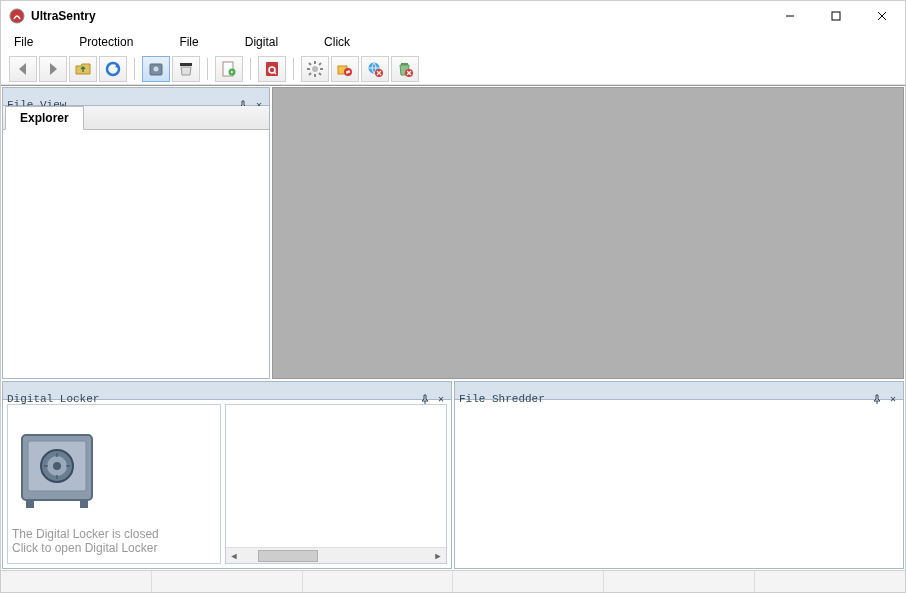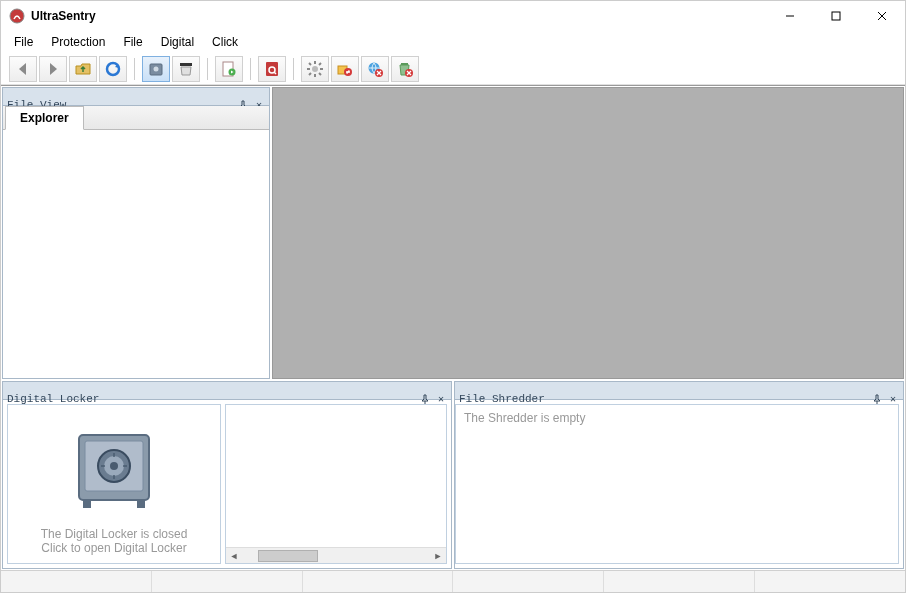--- a/index.html
+++ b/index.html
@@ -36,20 +36,21 @@
 }
 
 
 .menubar {
   height: 22px;
   display: flex;
   align-items: center;
   padding: 0 4px;
   background: #fff;
   font-size: 12px;
+  gap: 28px;
 }
 .menubar .menu-item {
   padding: 2px 9px;
   cursor: pointer;
 }
 
 
 .toolbar {
   height: 32px;
   display: flex;
@@ -161,21 +162,21 @@
 .panel-body-split {
   flex: 1;
   display: flex;
 }
 .bottom-left-tile {
   width: 214px;
   border: 1px solid #c0d0e0;
   margin: 4px;
   display: flex;
   flex-direction: column;
-  align-items: center;
+  align-items: flex-start;
   justify-content: flex-end;
   padding: 8px 4px;
   text-align: center;
   color: #999;
   font-size: 12px;
 }
 .bottom-left-tile .icon-area {
   flex: 1;
   display: flex;
   align-items: center;
@@ -445,23 +446,20 @@
       <span>File Shredder</span>
       <span class="spacer"></span>
       <div class="panel-hbtn">
           <svg width="10" height="10" viewBox="0 0 10 10">
             <path d="M4 1h2v4l2 2H2l2-2z M5 7v3" stroke="#33475b" fill="none"></path>
           </svg>
         </div>
       <div class="panel-hbtn">✕</div>
     </div>
     <div class="panel-body-split">
-      <div class="bottom-right-tile shredder-empty">
-        <span>The Shredder is empty</span>
-      </div>
     </div>
   </div>
 </div>
 
 <div class="statusbar">
   <div class="status-cell"></div>
   <div class="status-cell"></div>
   <div class="status-cell"></div>
   <div class="status-cell"></div>
   <div class="status-cell"></div>

